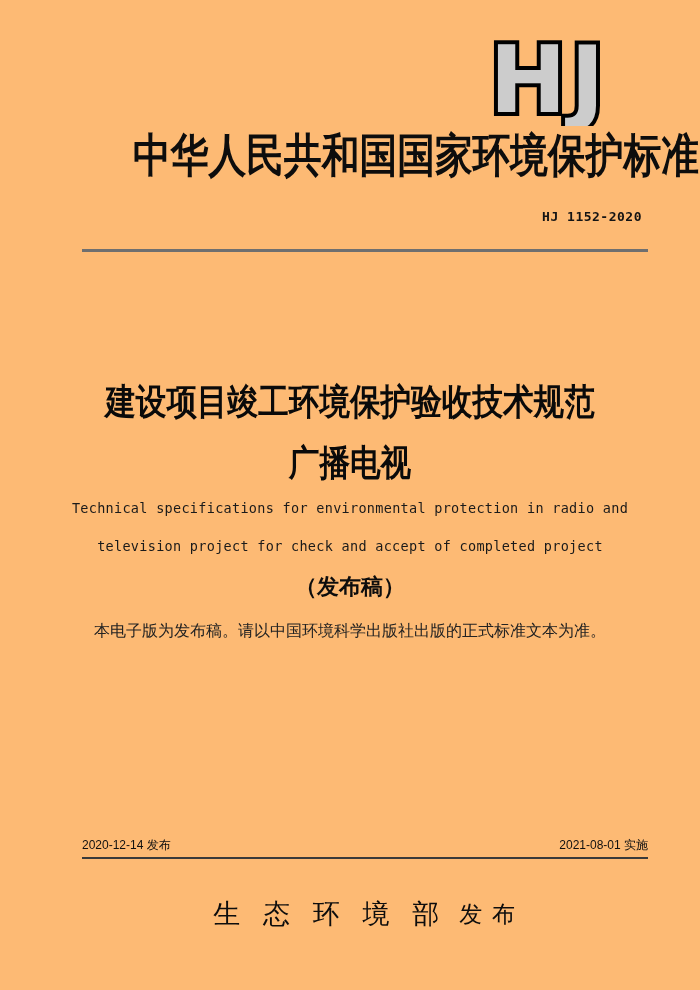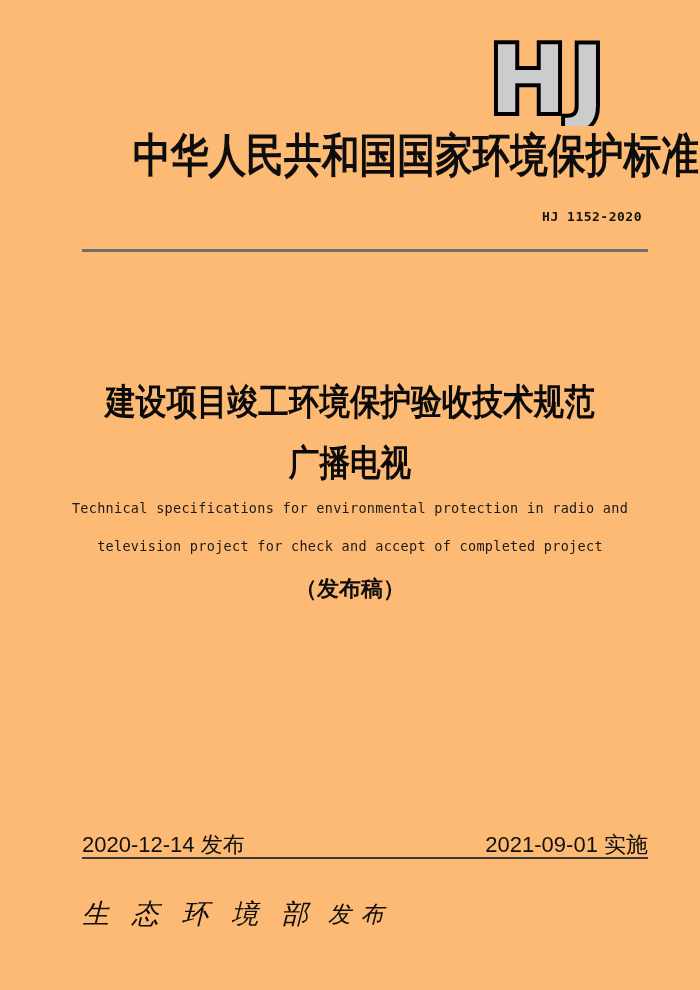--- a/index.html
+++ b/index.html
@@ -81,21 +81,21 @@
     white-space: nowrap;
   }
   .title-en.e1 { top: 499px; }
   .title-en.e2 { top: 537px; }
 
   
   .draft {
     position: absolute;
     top: 577px; left: 0; width: 700px;
     text-align: center;
-    font-family: Liberation Serif, serif;
+    font-family: Liberation Mono, monospace;
     font-weight: bold;
     font-size: 22px; line-height: 24px;
     color: #0d0d0d;
   }
 
   
   .note {
     position: absolute;
     top: 621px; left: 0; width: 700px;
     text-align: center;
@@ -104,33 +104,32 @@
     color: #222222;
     white-space: nowrap;
   }
 
   
   .date-row {
     position: absolute;
     top: 834px; left: 82px; width: 566px;
     display: flex; justify-content: space-between; align-items: baseline;
     font-family: "Liberation Sans", "DejaVu Sans", sans-serif;
-    font-size: 22px; line-height: 22px;
+    font-size: 12px; line-height: 22px;
     font-weight: 500;
     color: #101010;
   }
 
   
   .publisher-row {
     position: absolute;
     top: 898px; left: 82px; width: 566px;
-    display: flex; align-items: flex-end;
+    display: flex; justify-content: center; align-items: flex-end;
     font-family: "Liberation Serif", "DejaVu Serif", serif;
     color: #0d0d0d;
-    font-style: italic;
   }
   .pub-main {
     font-size: 27px; line-height: 32px;
     letter-spacing: 8px;
     font-weight: 500;
     white-space: nowrap;
   }
   .pub-suffix {
     font-size: 23px; line-height: 26px;
     letter-spacing: 2px;
@@ -158,24 +157,25 @@
   <div class="title-cn l1">建设项目竣工环境保护验收技术规范</div>
 
   <div class="title-cn l2">广播电视</div>
 
   <div class="title-en e1">Technical specifications for environmental protection in radio and</div>
 
   <div class="title-en e2">television project for check and accept of completed project</div>
 
   <div class="draft">（发布稿）</div>
 
+  <div class="note">本电子版为发布稿。请以中国环境科学出版社出版的正式标准文本为准。</div>
 
   <div class="date-row">
     <span>2020-12-14 发布</span>
-    <span>2021-09-01 实施</span>
+    <span>2021-08-01 实施</span>
   </div>
 
   <div class="rule rule-bottom"></div>
 
   <div class="publisher-row">
     <span class="pub-main">生 态 环 境 部</span>
     <span class="pub-suffix">发 布</span>
   </div>
 
 </div>

